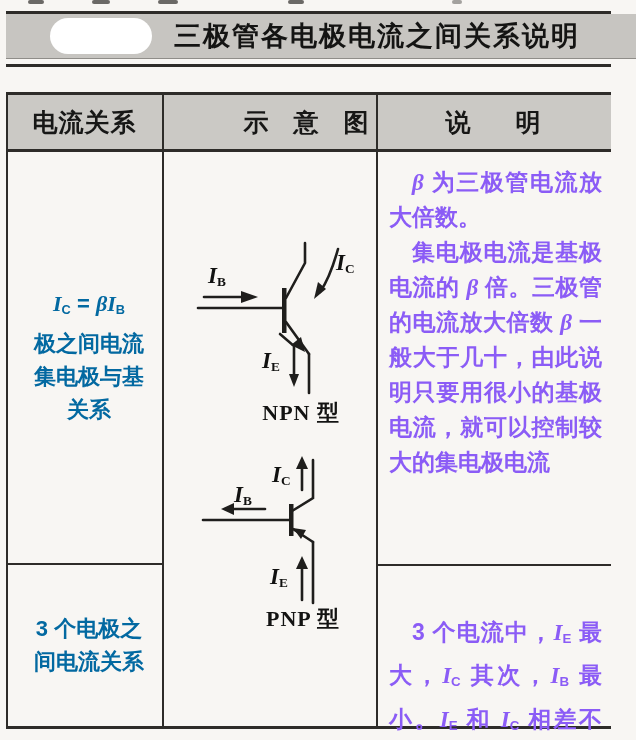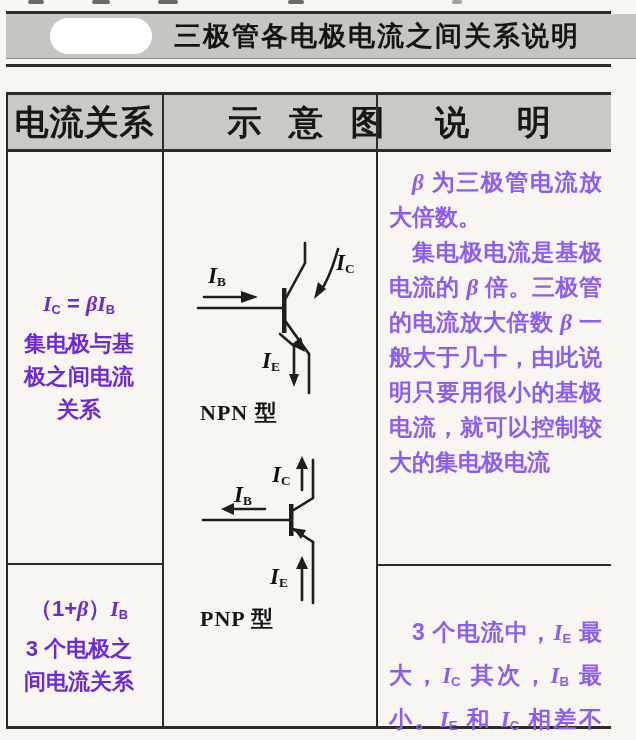--- a/index.html
+++ b/index.html
@@ -24,46 +24,46 @@
   .b-top{left:6px;top:92px;width:605px;height:3px;}
   .b-hbot{left:6px;top:149px;width:605px;height:3px;}
   .b-left{left:6px;top:92px;width:2px;height:637px;}
   .b-div1{left:162px;top:92px;width:2px;height:637px;}
   .b-div2{left:376px;top:92px;width:2px;height:637px;}
   .b-rowc1{left:6px;top:563px;width:158px;height:2px;}
   .b-rowc3{left:377px;top:564px;width:234px;height:2px;}
   .b-bottom{left:6px;top:726px;width:605px;height:3px;}
 
   .header-band{position:absolute;left:6px;top:95px;width:605px;height:54px;background:var(--header);}
-  .hcell{position:absolute;top:95px;height:65px;line-height:54px;text-align:center;font-size:34px;font-weight:700;color:#171716;}
+  .hcell{position:absolute;top:95px;height:65px;line-height:54px;text-align:center;font-size:25px;font-weight:700;color:#171716;}
   .hcell-1{left:6px;width:157px;letter-spacing:1px;}
   .hcell-2{left:163px;width:214px;word-spacing:14px;letter-spacing:2px;margin-left:37px;}
   .hcell-3{left:377px;width:234px;word-spacing:34px;letter-spacing:2px;}
 
   
-  .c1{position:absolute;left:2px;width:154px;display:flex;flex-direction:column;justify-content:center;align-items:center;text-align:center;font-weight:700;font-size:22px;line-height:33px;color:#6d28d9;}
+  .c1{position:absolute;left:12px;width:154px;display:flex;flex-direction:column;justify-content:center;align-items:center;text-align:center;font-weight:700;font-size:22px;line-height:33px;color:#0369a1;}
   .c1r1{top:152px;height:409px;}
   .c1r2{top:566px;height:158px;}
 
   
   .c3{position:absolute;left:389px;width:213px;font-size:23px;font-weight:600;line-height:35px;color:#8b5cf6;text-align:justify;}
   .c3r1{top:152px;height:409px;padding-top:13px;}
   .c3r2{top:592px;height:158px;padding-top:22px;line-height:36px;}
   .c3 p{margin:0;text-indent:1em;}
 
   
   .seg-i,.seg-bi{font-family:"Liberation Serif",serif;font-style:italic;}
   .seg-sub{font-size:0.58em;font-style:normal;vertical-align:-0.25em;letter-spacing:0;}
 
   
   .dsvg{position:absolute;left:170px;}
   .svg-npn{top:235px;}
   .svg-pnp{top:452px;}
   .dlabel{position:absolute;font-family:"Liberation Serif",serif;font-style:italic;font-weight:700;font-size:23px;color:#111110;white-space:nowrap;}
-  .dcaption{position:absolute;left:200px;width:140px;text-align:left;font-family:"Liberation Serif",serif;font-weight:700;font-size:22px;color:#131312;letter-spacing:1px;}
+  .dcaption{position:absolute;left:200px;width:140px;text-align:right;font-family:"Liberation Serif",serif;font-weight:700;font-size:22px;color:#131312;letter-spacing:1px;}
   .cap-npn{top:398px;}
   .cap-pnp{top:604px;}
   svg .wire{stroke:#1f1e1c;stroke-width:2.6;fill:none;stroke-linecap:round;}
   svg .bar{fill:#1f1e1c;}
   svg .head{fill:#1f1e1c;stroke:none;}
 </style>
 </head>
 <body>
 
 <div class="page">
@@ -92,27 +92,26 @@
   <div class="b b-hbot"></div>
   <div class="b b-left"></div>
   <div class="b b-div1"></div>
   <div class="b b-div2"></div>
   <div class="b b-rowc1"></div>
   <div class="b b-rowc3"></div>
   <div class="b b-bottom"></div>
 
   <div class="c1 c1r1">
     <div><span class="seg-i">I</span><span class="seg-sub">C</span><span> = </span><span class="seg-bi">β</span><span class="seg-i">I</span><span class="seg-sub">B</span></div>
+    <div>极之间电流</div>
     <div>集电极与基</div>
-    <div>极之间电流</div>
     <div>关系</div>
   </div>
 
   <div class="c1 c1r2">
-    <div><span>（1+</span><span class="seg-bi">β</span><span>）</span><span class="seg-i">I</span><span class="seg-sub">B</span></div>
     <div>3 个电极之</div>
     <div>间电流关系</div>
   </div>
 
   <svg class="dsvg svg-npn" width="200" height="185" viewBox="0 0 200 185">
     <line class="wire" x1="34" y1="62" x2="72" y2="62"></line>
     <polygon class="head" points="71,56 88,62 71,68"></polygon>
     <line class="wire" x1="28" y1="73" x2="114" y2="73"></line>
     <rect class="bar" x="112" y="53" width="4.5" height="45"></rect>
     <polyline class="wire" points="135,8 135,28 116,63"></polyline>

